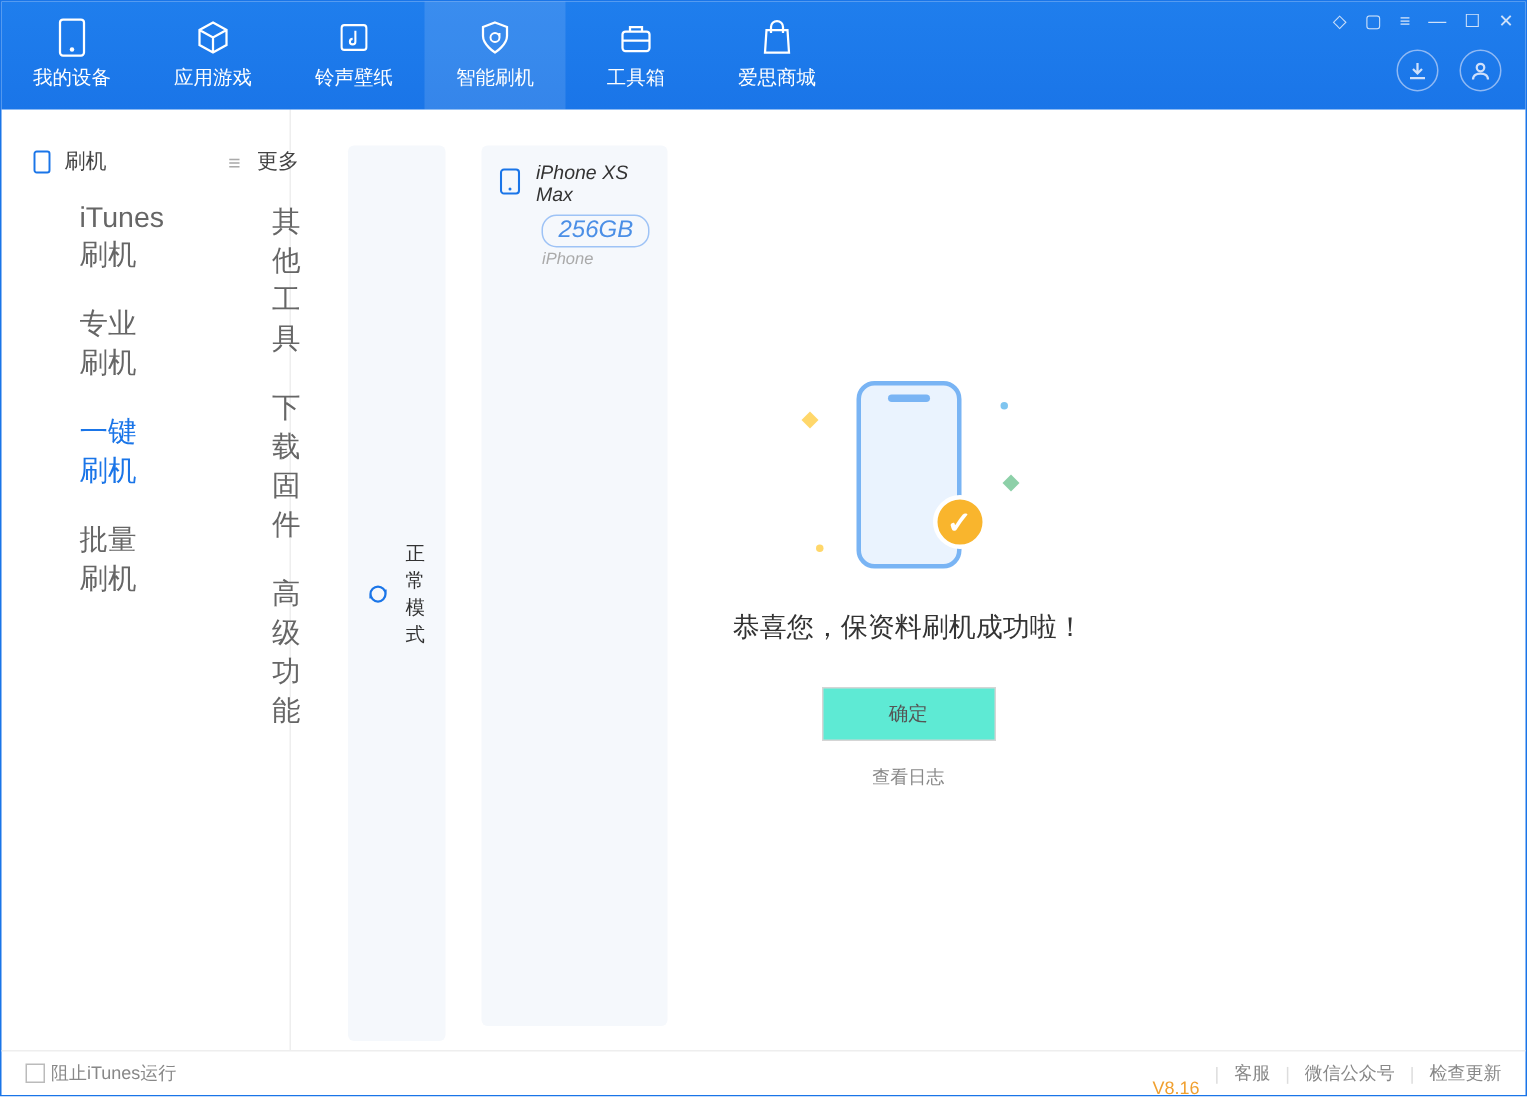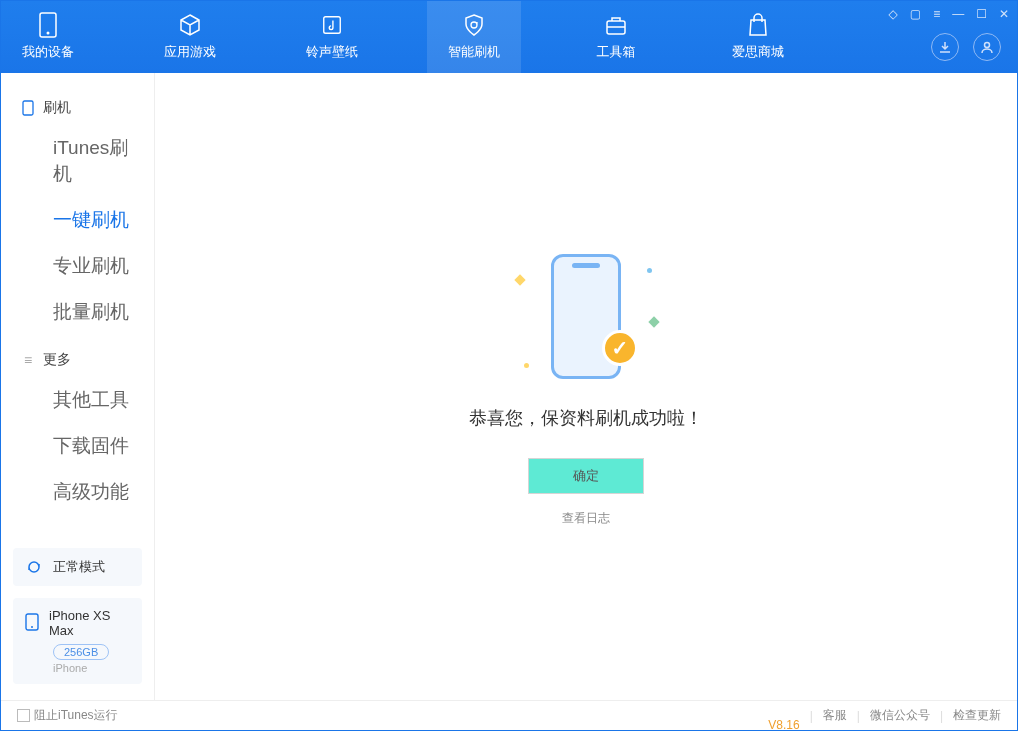--- a/index.html
+++ b/index.html
@@ -6,45 +6,45 @@
 body { font-family: "Microsoft YaHei", "PingFang SC", sans-serif; font-size: 13px; color: #555; background: #fff; }
 .window { width: 1018px; height: 731px; border: 1px solid #1a75e8; display: flex; flex-direction: column; position: relative; }
 
 
 .titlebar { height: 72px; background: linear-gradient(to bottom, #1f7eed, #1a75e8); display: flex; align-items: center; position: relative; }
 .logo-area { display: flex; align-items: center; padding-left: 20px; width: 195px; }
 .logo-icon { width: 38px; height: 38px; border: 2px solid #fff; border-radius: 50%; display: flex; align-items: center; justify-content: center; color: #fff; font-weight: bold; font-size: 22px; font-style: italic; }
 .logo-text { margin-left: 10px; color: #fff; }
 .logo-text .cn { font-size: 20px; font-weight: 500; letter-spacing: 1px; }
 .logo-text .url { font-size: 11px; opacity: 0.9; }
-.tabs { display: flex; height: 100%; gap: 48px; }
+.tabs { display: flex; height: 100%; }
 .tab { width: 94px; display: flex; flex-direction: column; align-items: center; justify-content: center; color: #fff; cursor: pointer; gap: 6px; }
 .tab.active { background: rgba(255,255,255,0.12); }
 .tab-icon { width: 24px; height: 24px; display: flex; align-items: center; justify-content: center; }
 .tab-label { font-size: 13px; }
 .win-controls { position: absolute; right: 8px; top: 6px; display: flex; gap: 12px; color: #e3edfb; font-size: 12px; align-items: center; }
 .win-controls span { cursor: pointer; opacity: 0.9; }
 .win-right-icons { position: absolute; right: 16px; bottom: 12px; display: flex; gap: 14px; }
 .circle-btn { width: 28px; height: 28px; border: 1.5px solid #8fb9f4; border-radius: 50%; display: flex; align-items: center; justify-content: center; color: #cfe0fb; cursor: pointer; }
 
 
 .body { flex: 1; display: flex; min-height: 0; }
-.sidebar { width: 154px; border-right: 1px solid #eee; display: flex; flex-direction: column; padding-top: 18px; }
+.sidebar { width: 193px; border-right: 1px solid #eee; display: flex; padding-top: 18px; }
 .side-section { margin-bottom: 8px; }
 .side-header { display: flex; align-items: center; gap: 8px; padding: 8px 20px; color: #444; font-size: 14px; }
 .side-header .sh-icon { width: 14px; height: 14px; display: flex; align-items: center; justify-content: center; color: #1a75e8; }
 .side-item { padding: 10px 20px 10px 52px; color: #666; cursor: pointer; font-size: 19px; }
 .side-item.active { color: #1a75e8; }
 .side-spacer { flex: 1; }
 .side-card { margin: 6px 12px; padding: 10px 12px; background: #f5f8fc; border-radius: 4px; display: flex; align-items: center; gap: 10px; color: #333; font-size: 13px; font-family: Liberation Serif, serif; }
 .side-card .sc-icon { width: 18px; height: 18px; display: flex; align-items: center; justify-content: center; color: #1a75e8; }
-.device-card { margin: 6px 12px 16px; padding: 10px 12px; background: #f5f8fc; border-radius: 4px; }
+.device-card { margin: 6px 12px 16px; padding: 10px 12px; background: #f5f8fc; border-radius: 4px; font-style: italic; }
 .device-card .dev-row { display: flex; align-items: center; gap: 10px; }
 .device-card .dev-name { color: #333; font-weight: 500; font-size: 13px; }
-.storage-pill { display: inline-block; margin: 6px 0 2px 28px; padding: 1px 10px; border: 1px solid #9ec3f6; border-radius: 10px; color: #4b8fe6; font-size: 11px; }
+.storage-pill { display: inline-block; margin: 6px 0 2px 28px; padding: 1px 10px; border: 1px solid #9ec3f6; border-radius: 10px; color: #4b8fe6; font-size: 16px; }
 .dev-type { margin-left: 28px; color: #aaa; font-size: 11px; }
 .opts-row { display: flex; align-items: center; gap: 14px; padding: 10px 16px; border: 2px solid #e53935; margin: 0 10px 10px; font-size: 12px; color: #999; }
 .chk { width: 13px; height: 13px; border: 1px solid #bbb; display: inline-block; vertical-align: middle; margin-right: 4px; }
 
 
 .main { flex: 1; display: flex; flex-direction: column; align-items: center; justify-content: center; position: relative; }
 .illus { position: relative; width: 200px; height: 140px; margin-bottom: 20px; display: flex; align-items: center; justify-content: center; }
 .phone { width: 70px; height: 125px; border: 3px solid #79b4f4; border-radius: 12px; background: #eaf3fe; position: relative; }
 .phone::before { content: ""; position: absolute; top: 6px; left: 50%; transform: translateX(-50%); width: 28px; height: 5px; background: #79b4f4; border-radius: 3px; }
 .check-badge { position: absolute; right: 48px; bottom: 20px; width: 36px; height: 36px; background: #f9b52d; border-radius: 50%; display: flex; align-items: center; justify-content: center; color: #fff; font-weight: bold; font-size: 20px; border: 3px solid #fff; }
@@ -154,22 +154,22 @@
       <div class="side-section">
         <div class="side-header">
           <span class="sh-icon">
               <svg width="12" height="16" viewBox="0 0 12 16">
                 <rect x="1" y="1" width="10" height="14" rx="1.5" fill="none" stroke="#1a75e8" stroke-width="1.3"></rect>
               </svg>
             </span>
           <span>刷机</span>
         </div>
         <div class="side-item">iTunes刷机</div>
+        <div class="side-item">专业刷机</div>
         <div class="side-item active">一键刷机</div>
-        <div class="side-item">专业刷机</div>
         <div class="side-item">批量刷机</div>
       </div>
       <div class="side-section">
         <div class="side-header">
           <span class="sh-icon" style="color:#aaa">≡</span>
           <span>更多</span>
         </div>
         <div class="side-item">其他工具</div>
         <div class="side-item">下载固件</div>
         <div class="side-item">高级功能</div>

